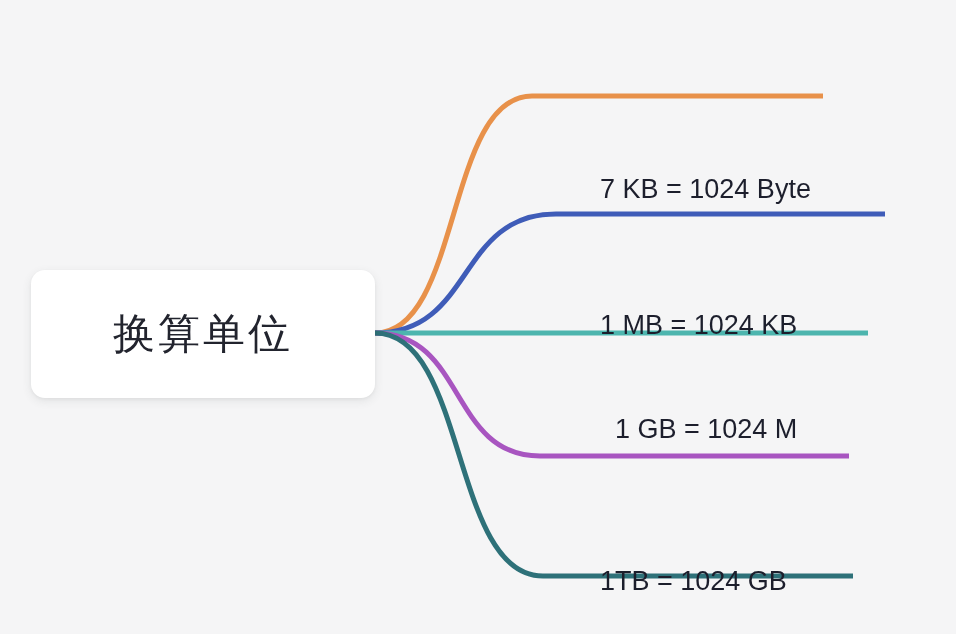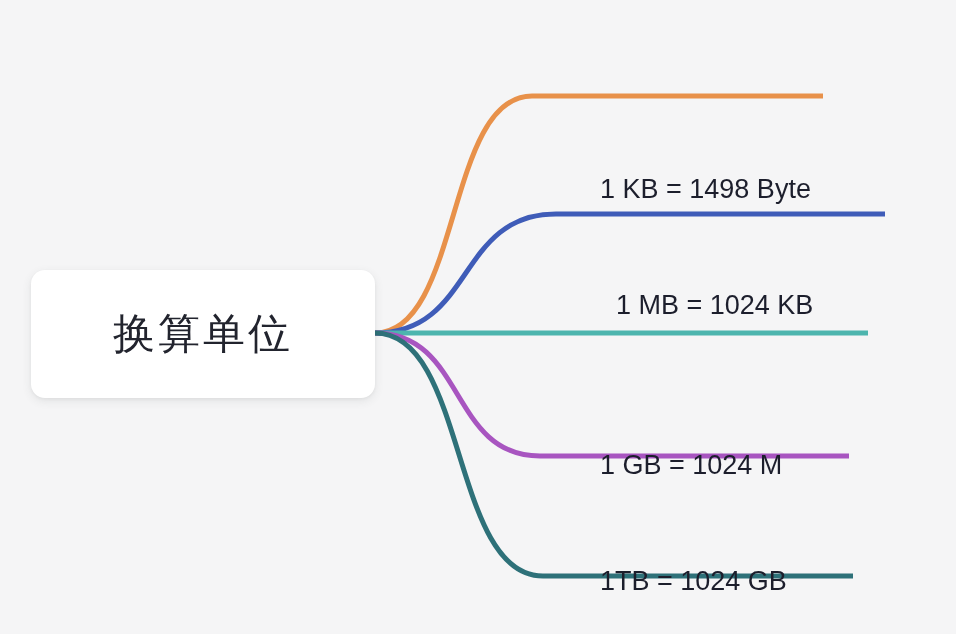--- a/index.html
+++ b/index.html
@@ -72,21 +72,21 @@
         <path d="M 375 333 C 465.75 333, 449.25 456, 540 456 L 849 456" fill="none" stroke="#a855c0" stroke-width="5" stroke-linecap="butt"></path>
         <path d="M 375 333 C 467.4 333, 450.6 576, 543 576 L 853 576" fill="none" stroke="#2e7179" stroke-width="5" stroke-linecap="butt"></path>
       </g>
   </svg>
 
   <div class="root-node">
     <span class="root-label">换算单位</span>
   </div>
 
 
-  <div class="branch-label" style="left:600px; top:176px;">1 KB = 1498 Byte</div>
+  <div class="branch-label" style="left:600px; top:176px;">7 KB = 1024 Byte</div>
 
-  <div class="branch-label" style="left:600px; top:292px;margin-left:16px;">1 MB = 1024 KB</div>
+  <div class="branch-label" style="left:600px; top:312px;">1 MB = 1024 KB</div>
 
-  <div class="branch-label" style="left:600px; top:416px;margin-top:36px;">1 GB = 1024 M</div>
+  <div class="branch-label" style="left:615px; top:416px;">1 GB = 1024 M</div>
 
   <div class="branch-label" style="left:600px; top:536px;margin-top:32px;">1TB = 1024 GB</div>
 
 </div>
 
 </body></html>

